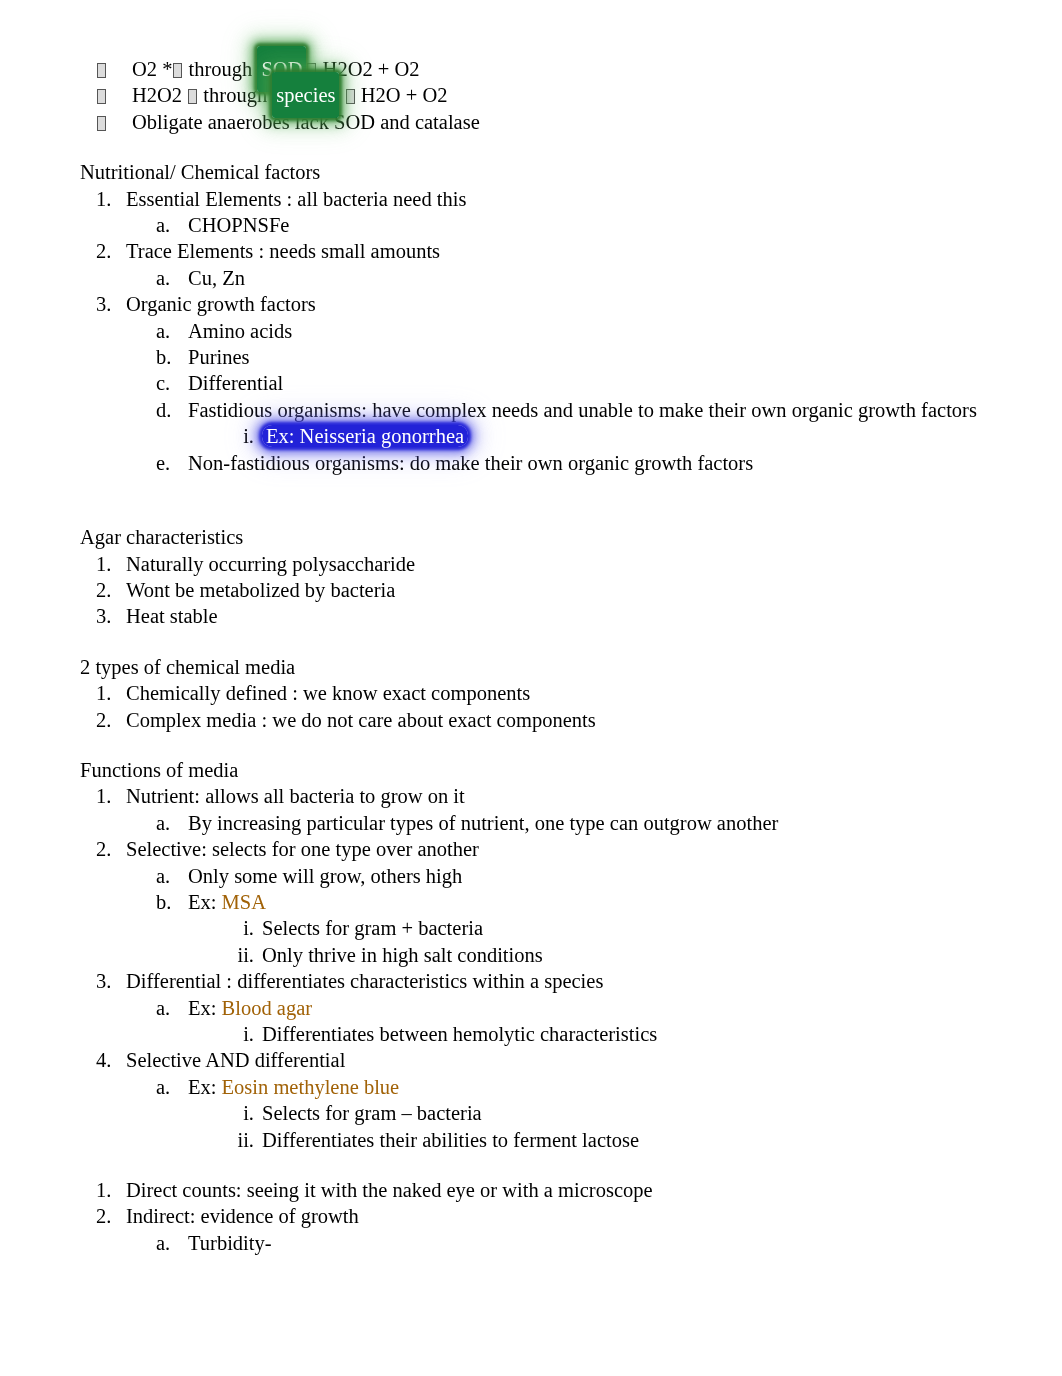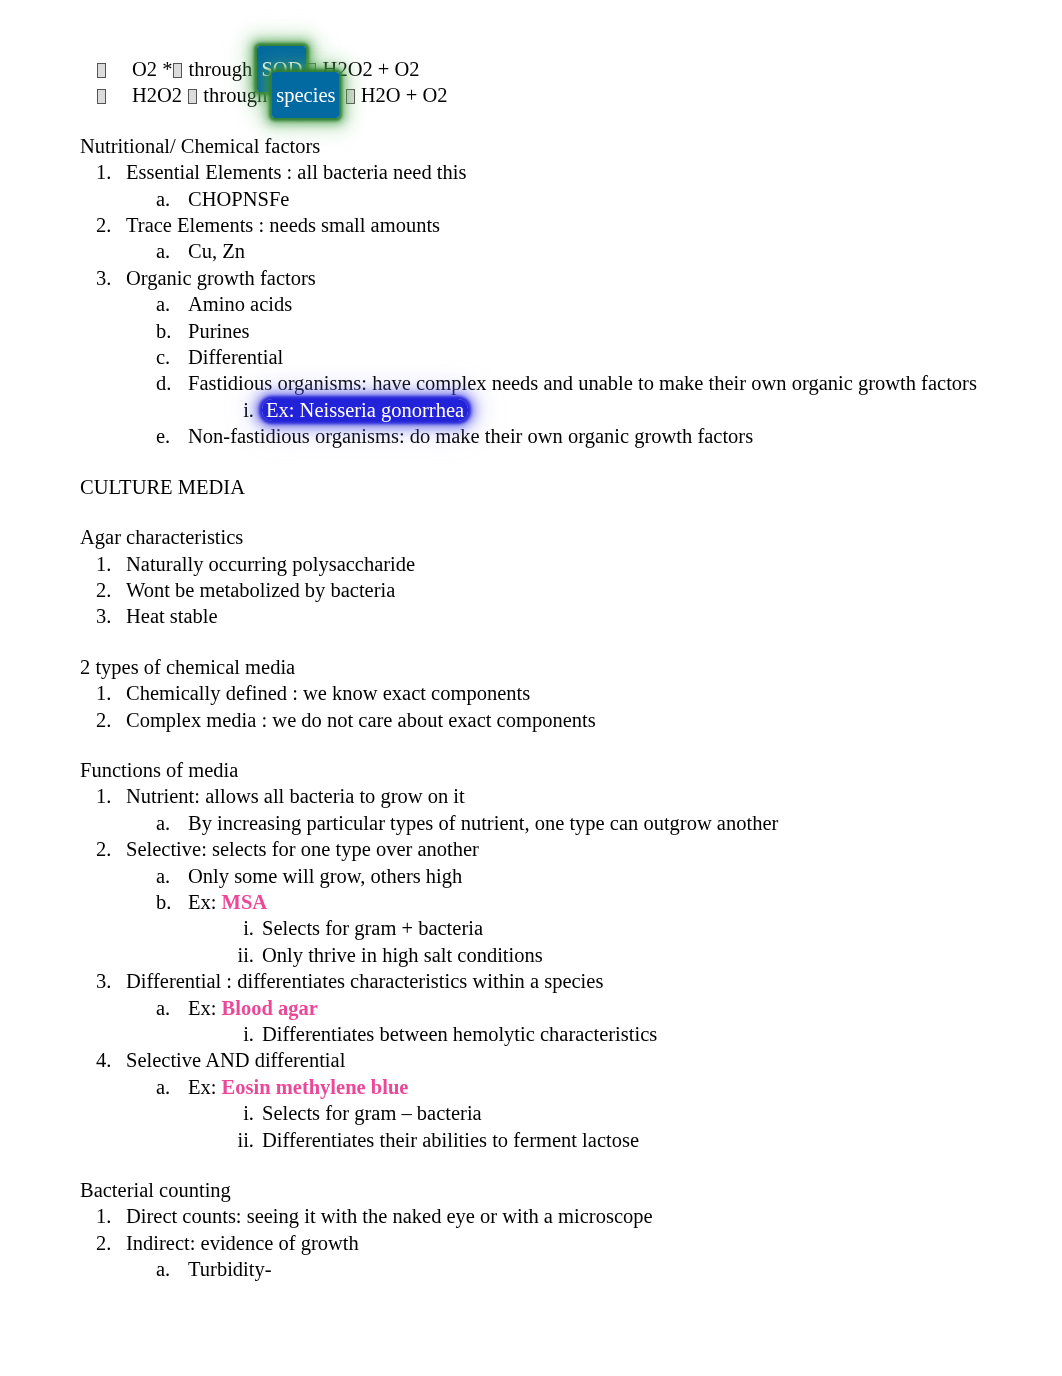--- a/index.html
+++ b/index.html
@@ -72,29 +72,29 @@
   .tofu {
     display: inline-block;
     width: 9px;
     height: 15px;
     border: 1.6px solid #555;
     vertical-align: -2px;
     margin: 0 1px;
     background: #dcdcdc;
     box-sizing: border-box;
   }
-  .red { color: #ec4899; font-weight: bold; }
+  .red { color: #a16207; }
 
   
   .hl-green {
     position: relative;
     color: #ffffff;
     padding: 12px 4px;
     border-radius: 3px;
-    background: #0369a1;
+    background: #15803d;
     box-shadow:
       0 0 3px 3px rgba(47,125,50,0.95),
       0 0 8px 6px rgba(60,150,62,0.55),
       0 0 16px 10px rgba(90,180,90,0.28),
       0 0 26px 14px rgba(130,205,130,0.12);
     z-index: 1;
   }
   
   .hl-blue {
     position: relative;
@@ -119,20 +119,24 @@
     <div class="item lvl-b">
       <span class="marker"><span class="tofu"></span></span>
       <span class="body"><span>O2 *</span><span class="tofu"></span><span> through </span><span class="hl-green">SOD</span><span class="tofu"></span><span> H2O2 + O2</span></span>
     </div>
 
     <div class="item lvl-b">
       <span class="marker"><span class="tofu"></span></span>
       <span class="body"><span>H2O2 </span><span class="tofu"></span><span> through </span><span class="hl-green">species</span><span>&nbsp;</span><span class="tofu"></span><span> H2O + O2</span></span>
     </div>
 
+    <div class="item lvl-b">
+      <span class="marker"><span class="tofu"></span></span>
+      <span class="body">Obligate anaerobes lack SOD and catalase</span>
+    </div>
 
     <span class="blank"></span>
 
     <div class="para line">Nutritional/ Chemical factors</div>
 
     <div class="item lvl-1">
       <span class="marker">1.</span>
       <span class="body">Essential Elements    : all bacteria need this</span>
     </div>
     <div class="item lvl-2">
@@ -171,21 +175,20 @@
       <span class="marker">i.</span>
       <span class="body"><span class="hl-blue">Ex: Neisseria gonorrhea</span></span>
     </div>
     <div class="item lvl-2">
       <span class="marker">e.</span>
       <span class="body">Non-fastidious organisms: do make their own organic growth factors</span>
     </div>
 
     <span class="blank"></span>
 
-    <div class="para line">CULTURE MEDIA</div>
 
     <span class="blank"></span>
 
     <div class="para line">Agar characteristics</div>
     <div class="item lvl-1">
       <span class="marker">1.</span>
       <span class="body">Naturally occurring polysaccharide</span>
     </div>
     <div class="item lvl-1">
       <span class="marker">2.</span>
@@ -264,21 +267,20 @@
       <span class="marker">i.</span>
       <span class="body">Selects for gram – bacteria</span>
     </div>
     <div class="item lvl-3">
       <span class="marker">ii.</span>
       <span class="body">Differentiates their abilities to ferment lactose</span>
     </div>
 
     <span class="blank"></span>
 
-    <div class="para line">Bacterial counting</div>
     <div class="item lvl-1">
       <span class="marker">1.</span>
       <span class="body">Direct counts: seeing it with the naked eye or with a microscope</span>
     </div>
     <div class="item lvl-1">
       <span class="marker">2.</span>
       <span class="body">Indirect: evidence of growth</span>
     </div>
     <div class="item lvl-2">
       <span class="marker">a.</span>

